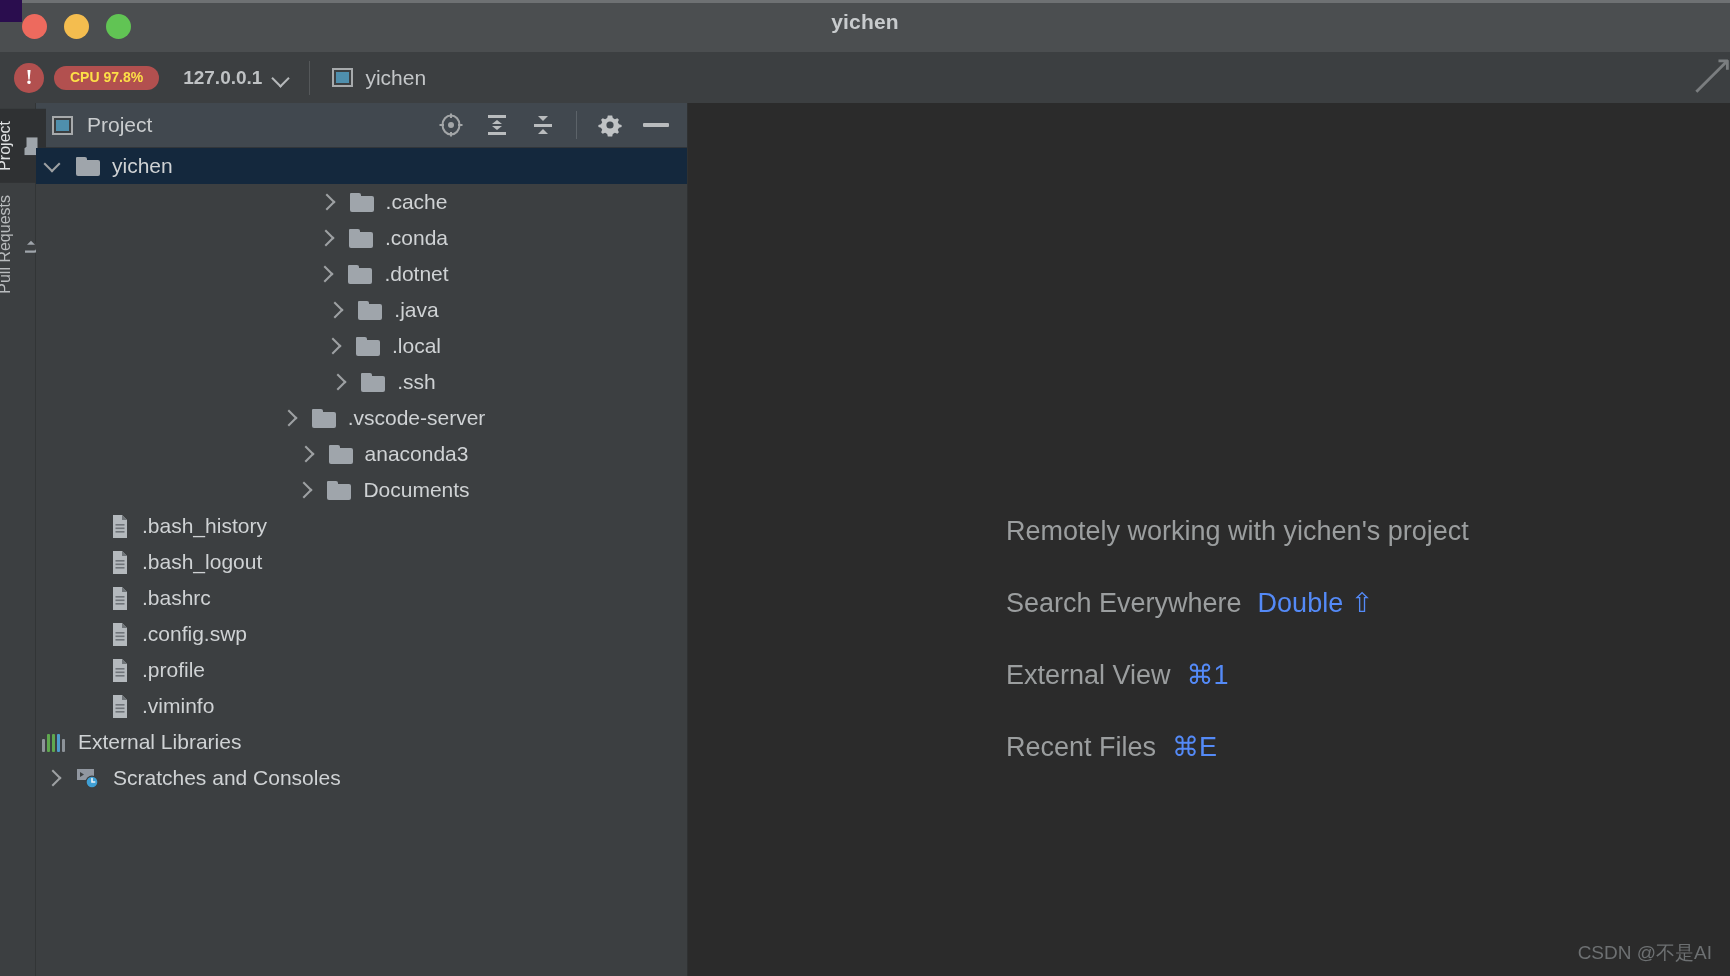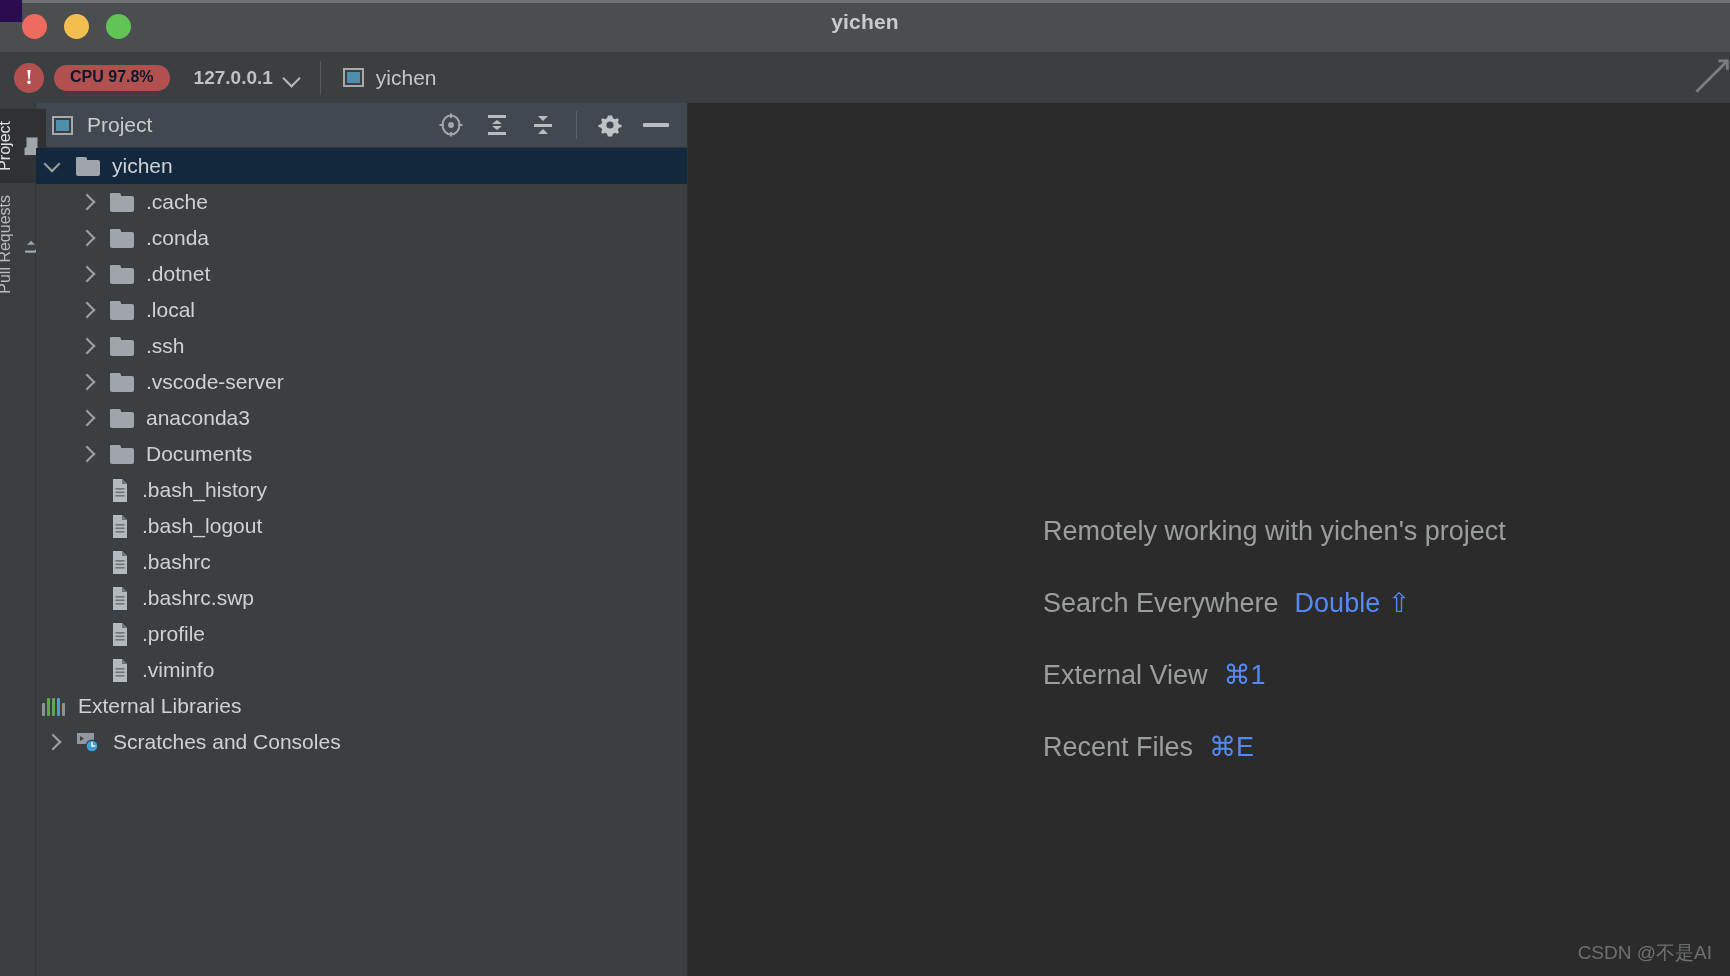--- a/index.html
+++ b/index.html
@@ -62,22 +62,22 @@
     width: 30px; height: 30px; border-radius: 50%;
     background: #b2504f;
     display: flex; align-items: center; justify-content: center;
     color: #ffffff; font-size: 21px; font-weight: bold;
     line-height: 1; font-family: "Liberation Serif", serif;
     flex: 0 0 auto;
   }
   .cpu-badge {
     margin-left: 10px;
     background: #b2504f;
-    color: #0f172a;
-    font-size: 16px; font-weight: bold;
+    color: #fde047;
+    font-size: 14px; font-weight: bold;
     padding: 3px 16px 5px 16px;
     border-radius: 15px;
     white-space: nowrap;
   }
   .host {
     margin-left: 24px;
     color: #bfc2c4; font-size: 19px; font-weight: bold;
     white-space: nowrap;
   }
   .chev-down {
@@ -201,21 +201,21 @@
     border-radius: 1px 2px 2px 2px;
   }
   .file-ic {
     width: 20px; height: 25px; flex: 0 0 20px;
     position: relative;
   }
   .lib-ic { width: 24px; height: 20px; flex: 0 0 24px; display: flex; align-items: flex-end; gap: 2px; }
   .lib-ic i { display: block; width: 3px; border-radius: 1px; }
   .scr-ic { width: 25px; height: 22px; flex: 0 0 25px; position: relative; }
   .label { margin-left: 12px; }
-  .indent-1 { padding-left: 40px; }
+  .indent-1 { padding-left: 40px; justify-content: center; }
   .indent-1-noarrow { padding-left: 74px; }
   .indent-root { padding-left: 6px; }
 
   
   .editor {
     flex: 1 1 auto;
     background: #2b2b2b;
     position: relative;
     min-width: 0;
   }
@@ -223,21 +223,20 @@
     position: absolute;
     left: 318px;
     top: 413px;
     display: flex; flex-direction: column;
     gap: 40px;
   }
   .empty-line {
     color: #9b9e9f; font-size: 27px;
     display: flex; align-items: flex-end; gap: 16px;
     white-space: nowrap;
-    margin-left: 37px;
   }
   .shortcut { color: #548af7; font-size: 27px; }
   .watermark {
     position: absolute; right: 18px; bottom: 10px;
     color: #6d7072; font-size: 19px;
   }
   .panel-divider {
     width: 1px; background: #2f3132; flex: 0 0 1px;
   }
 </style>
@@ -363,20 +362,26 @@
           <div class="row indent-1">
             <span class="arrow right"></span>
             <span style="width: 12px;"></span>
             <span class="folder-ic"></span>
             <span class="label">.dotnet</span>
           </div>
           <div class="row indent-1">
             <span class="arrow right"></span>
             <span style="width: 12px;"></span>
             <span class="folder-ic"></span>
+            <span class="label">.java</span>
+          </div>
+          <div class="row indent-1">
+            <span class="arrow right"></span>
+            <span style="width: 12px;"></span>
+            <span class="folder-ic"></span>
             <span class="label">.local</span>
           </div>
           <div class="row indent-1">
             <span class="arrow right"></span>
             <span style="width: 12px;"></span>
             <span class="folder-ic"></span>
             <span class="label">.ssh</span>
           </div>
           <div class="row indent-1">
             <span class="arrow right"></span>
@@ -427,21 +432,21 @@
             <span class="label">.bashrc</span>
           </div>
           <div class="row indent-1-noarrow">
             <span class="file-ic"><svg width="20" height="25" viewBox="0 0 20 25">
                 <path d="M3 1 h9 l5 5 v18 H3 Z" fill="#b4b9bd"></path>
                 <path d="M12 1 l5 5 h-5 z" fill="#6f7478"></path>
                 <rect x="5.5" y="10" width="9" height="1.6" fill="#70757a"></rect>
                 <rect x="5.5" y="13.5" width="9" height="1.6" fill="#70757a"></rect>
                 <rect x="5.5" y="17" width="9" height="1.6" fill="#70757a"></rect>
               </svg></span>
-            <span class="label">.bashrc.swp</span>
+            <span class="label">.config.swp</span>
           </div>
           <div class="row indent-1-noarrow">
             <span class="file-ic"><svg width="20" height="25" viewBox="0 0 20 25">
                 <path d="M3 1 h9 l5 5 v18 H3 Z" fill="#b4b9bd"></path>
                 <path d="M12 1 l5 5 h-5 z" fill="#6f7478"></path>
                 <rect x="5.5" y="10" width="9" height="1.6" fill="#70757a"></rect>
                 <rect x="5.5" y="13.5" width="9" height="1.6" fill="#70757a"></rect>
                 <rect x="5.5" y="17" width="9" height="1.6" fill="#70757a"></rect>
               </svg></span>
             <span class="label">.profile</span>

